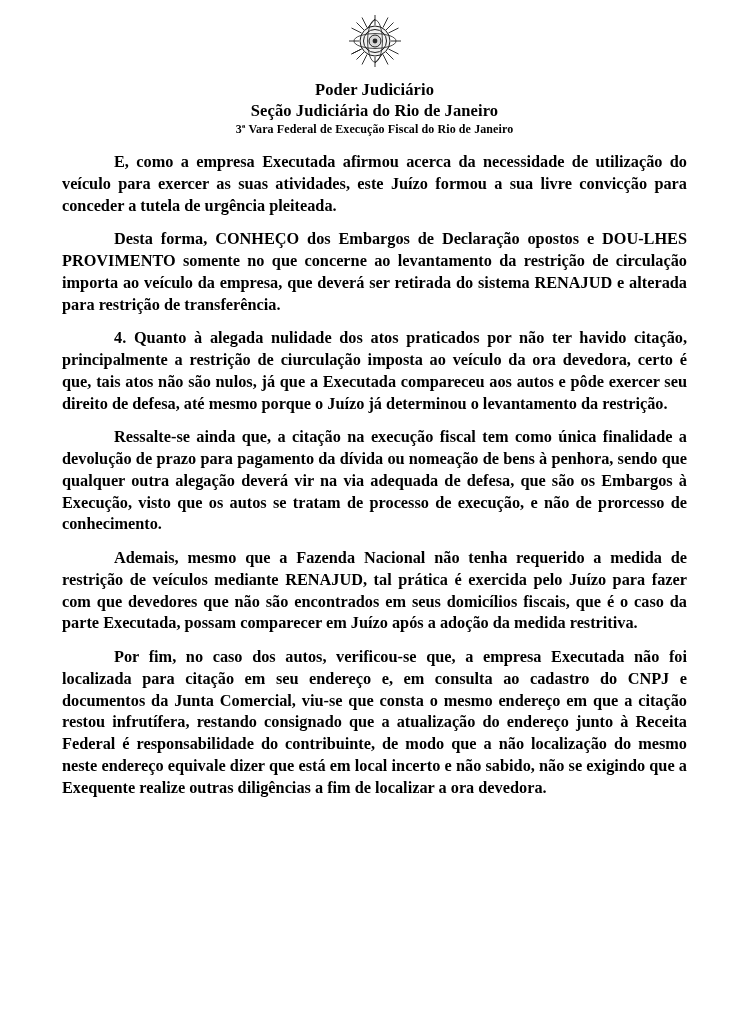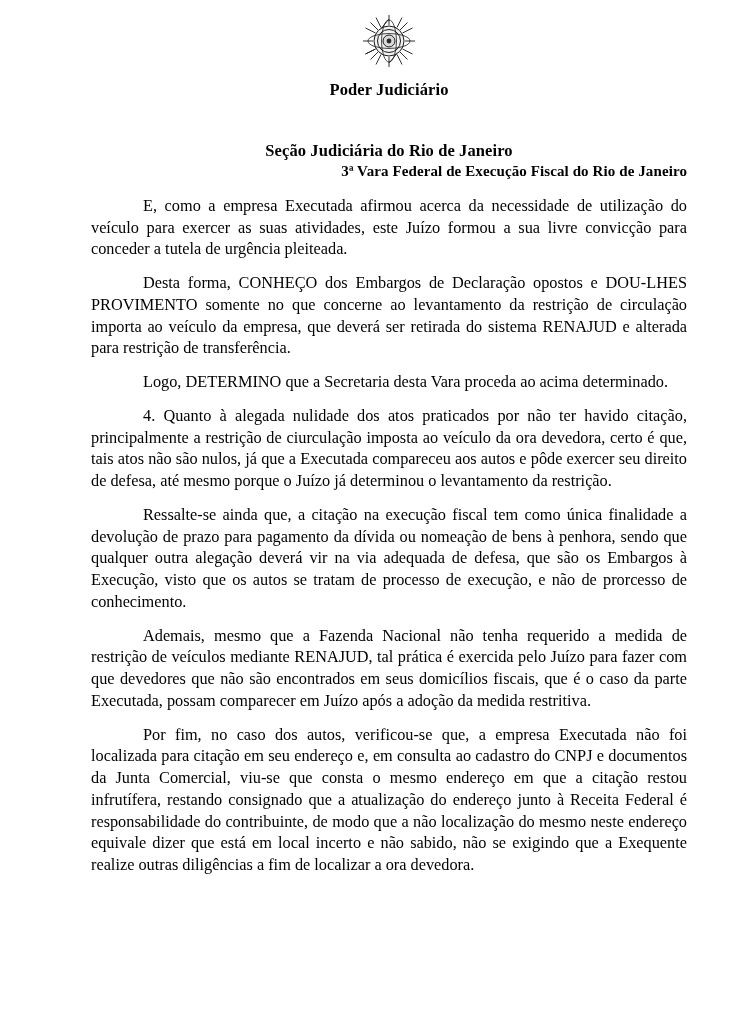--- a/index.html
+++ b/index.html
@@ -12,21 +12,21 @@
     height: 1024px;
     font-family: "Liberation Serif", serif;
     color: #000000;
     overflow: hidden;
   }
   .page {
     position: relative;
     width: 749px;
     height: 1024px;
     box-sizing: border-box;
-    padding: 8px 62px 0 91px;
+    padding: 8px 62px 0 62px;
   }
   .crest {
     display: flex;
     justify-content: center;
     align-items: center;
     height: 66px;
   }
   .crest svg {
     display: block;
   }
@@ -35,32 +35,33 @@
     font-weight: bold;
     line-height: 1.27;
     margin-top: 6px;
   }
   .header .line {
     font-size: 16.5px;
     letter-spacing: 0.1px;
   }
   .header .line.l1 { font-size: 16.5px; }
   .header .line.l2 { font-size: 17.5px; }
-  .header .line.l3 { font-size: 16.5px; margin-top: 40px; }
-  .header .line.l4 { font-size: 15px; text-align: right; }
+  .header .line.l3 { font-size: 16.5px; }
+  .header .line.l4 { font-size: 12px; }
   .body-text {
     margin-top: 14px;
     font-size: 16.3px;
     line-height: 1.335;
     text-align: justify;
     text-justify: inter-word;
   }
   .body-text p {
     margin: 12px 0 11px 0;
     text-indent: 52px;
+    font-weight: bold;
   }
   .body-text p:last-child {
     margin-bottom: 0;
   }
 </style>
 </head>
 <body>
 
 <div class="page">
 
@@ -100,20 +101,19 @@
 
   <div class="header">
     <div class="line l1">Poder Judiciário</div>
     <div class="line l3">Seção Judiciária do Rio de Janeiro</div>
     <div class="line l4">3ª Vara Federal de Execução Fiscal do Rio de Janeiro</div>
   </div>
 
   <div class="body-text">
     <p>E, como a empresa Executada afirmou acerca da necessidade de utilização do veículo para exercer as suas atividades, este Juízo formou a sua livre convicção para conceder a tutela de urgência pleiteada.</p>
     <p>Desta forma, CONHEÇO dos Embargos de Declaração opostos e DOU-LHES PROVIMENTO somente no que concerne ao levantamento da restrição de circulação importa ao veículo da empresa, que deverá ser retirada do sistema RENAJUD e alterada para restrição de transferência.</p>
-    <p>Logo, DETERMINO que a Secretaria desta Vara proceda ao acima determinado.</p>
     <p>4. Quanto à alegada nulidade dos atos praticados por não ter havido citação, principalmente a restrição de ciurculação imposta ao veículo da ora devedora, certo é que, tais atos não são nulos, já que a Executada compareceu aos autos e pôde exercer seu direito de defesa, até mesmo porque o Juízo já determinou o levantamento da restrição.</p>
     <p>Ressalte-se ainda que, a citação na execução fiscal tem como única finalidade a devolução de prazo para pagamento da dívida ou nomeação de bens à penhora, sendo que qualquer outra alegação deverá vir na via adequada de defesa, que são os Embargos à Execução, visto que os autos se tratam de processo de execução, e não de prorcesso de conhecimento.</p>
     <p>Ademais, mesmo que a Fazenda Nacional não tenha requerido a medida de restrição de veículos mediante RENAJUD, tal prática é exercida pelo Juízo para fazer com que devedores que não são encontrados em seus domicílios fiscais, que é o caso da parte Executada, possam comparecer em Juízo após a adoção da medida restritiva.</p>
     <p>Por fim, no caso dos autos, verificou-se que, a empresa Executada não foi localizada para citação em seu endereço e, em consulta ao cadastro do CNPJ e documentos da Junta Comercial, viu-se que consta o mesmo endereço em que a citação restou infrutífera, restando consignado que a atualização do endereço junto à Receita Federal é responsabilidade do contribuinte, de modo que a não localização do mesmo neste endereço equivale dizer que está em local incerto e não sabido, não se exigindo que a Exequente realize outras diligências a fim de localizar a ora devedora.</p>
   </div>
 
 </div>
 
 </body></html>

